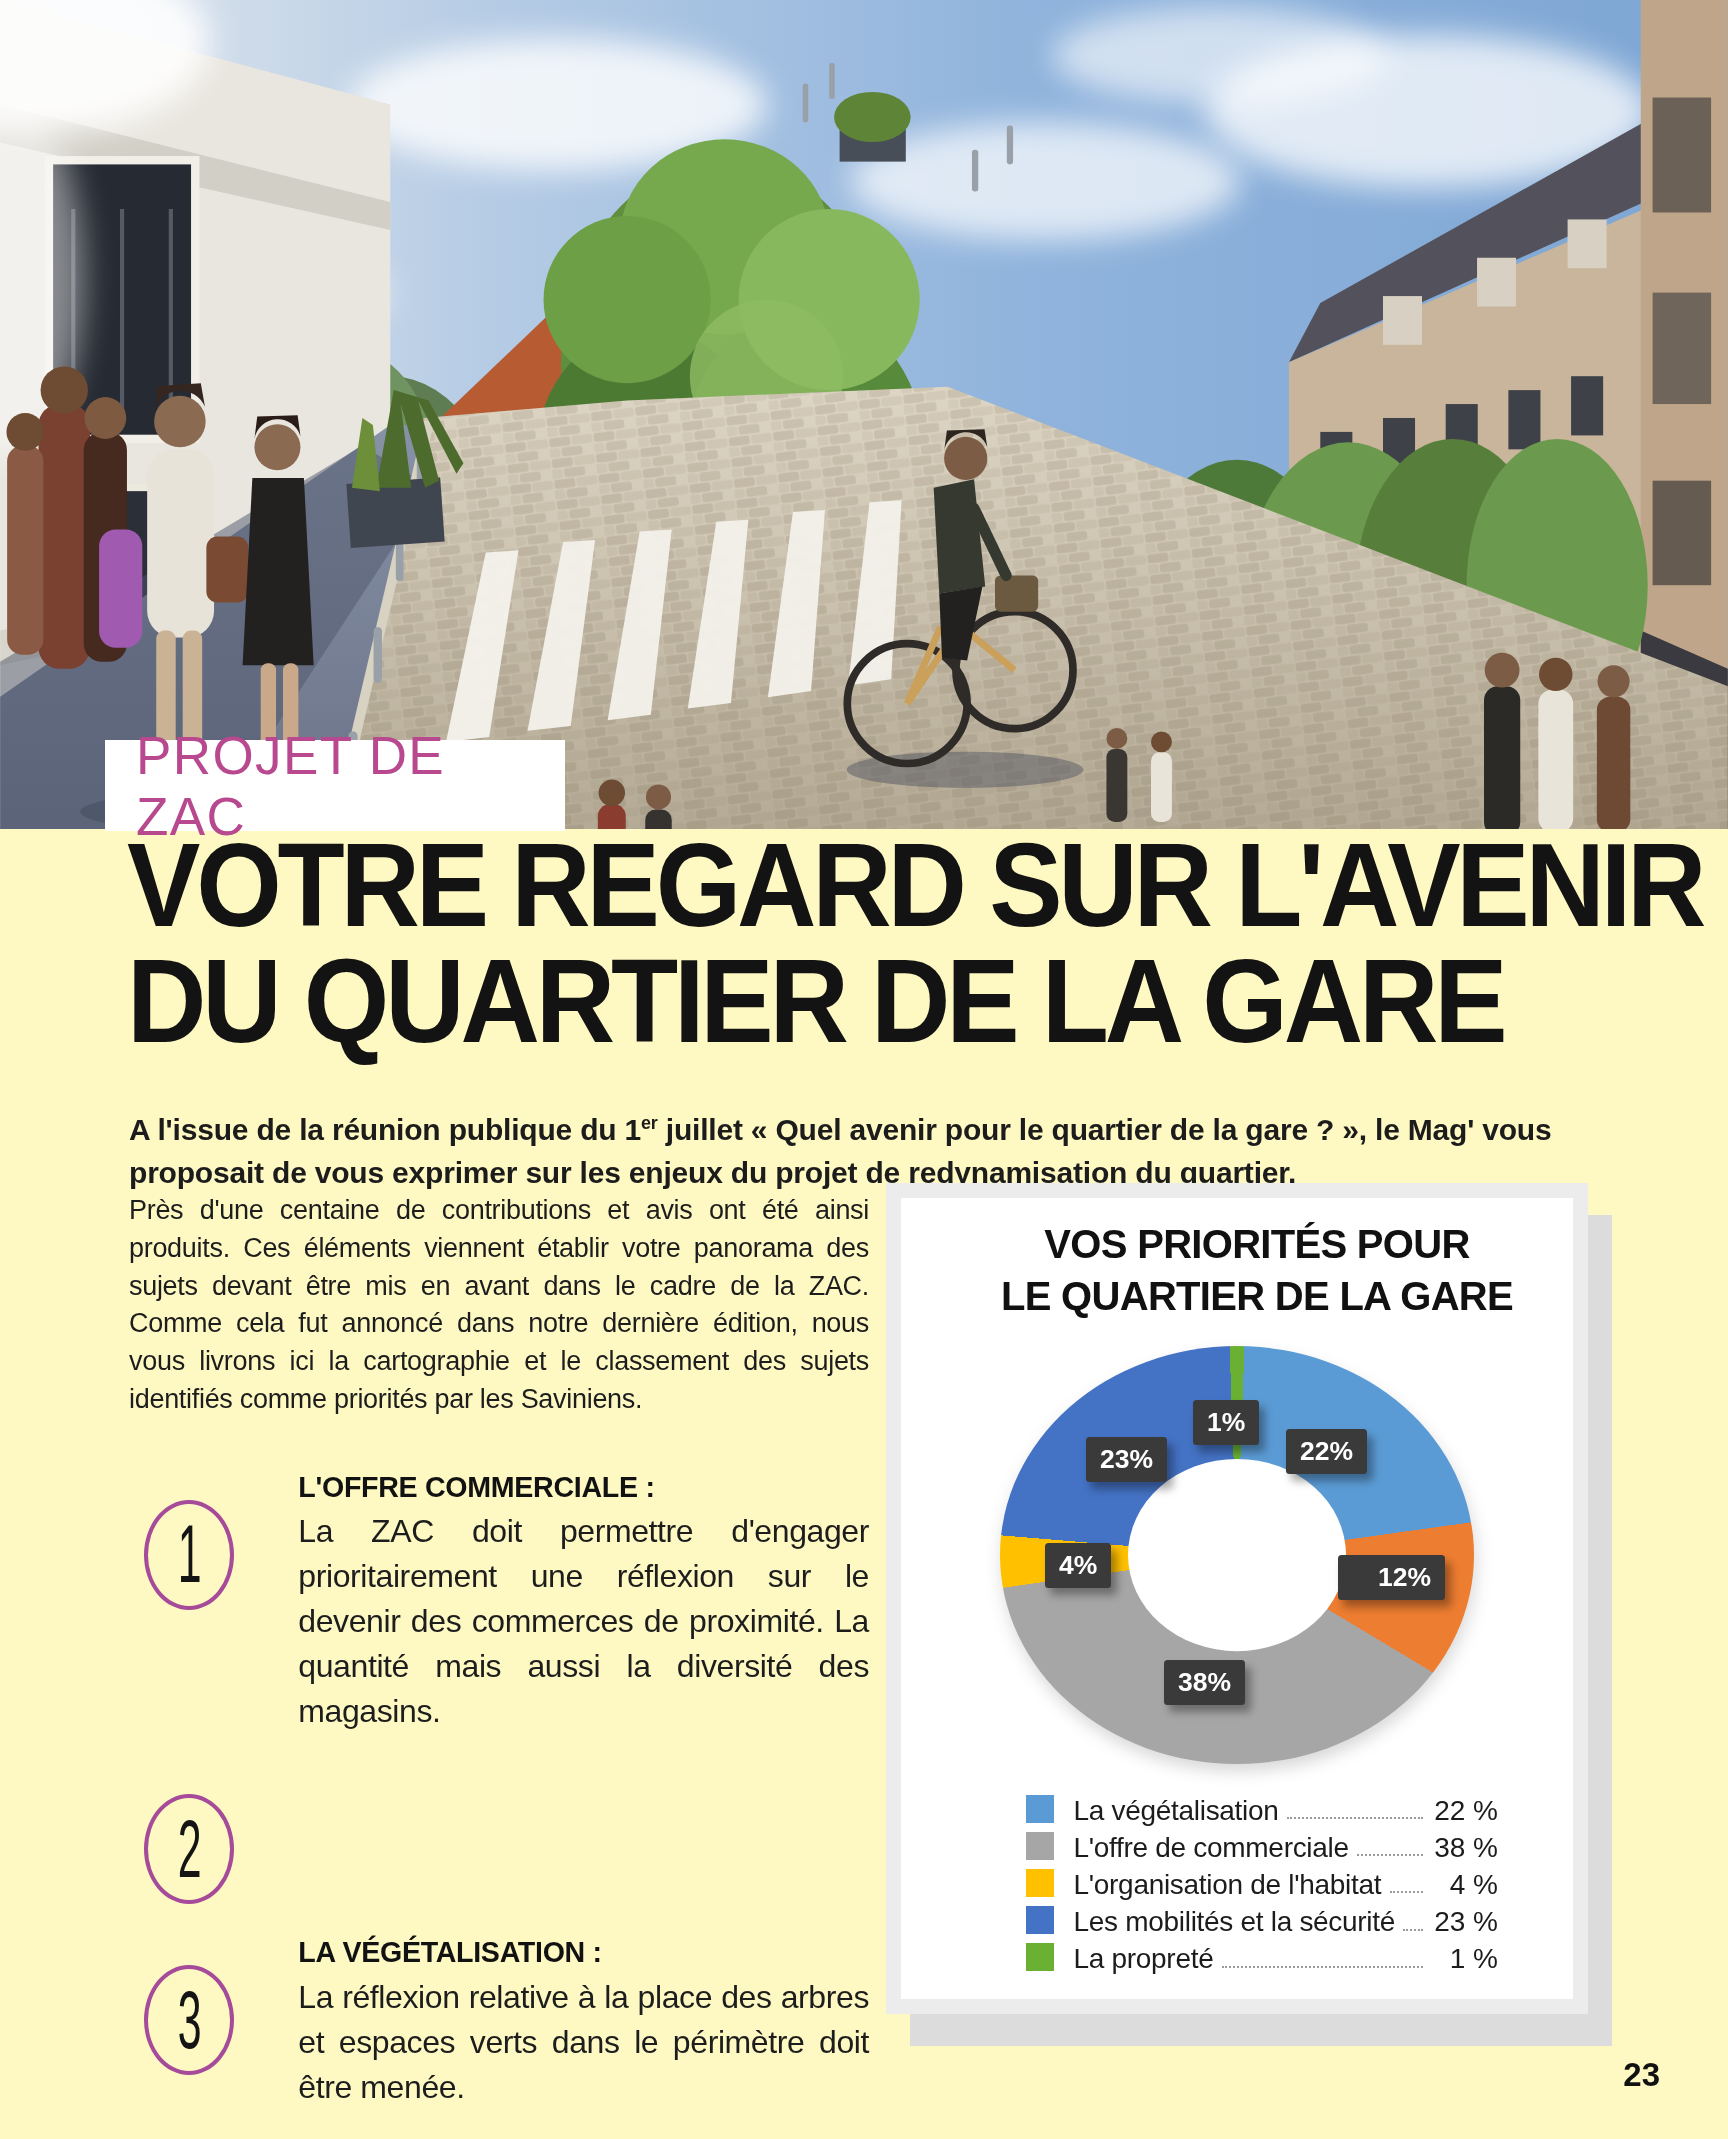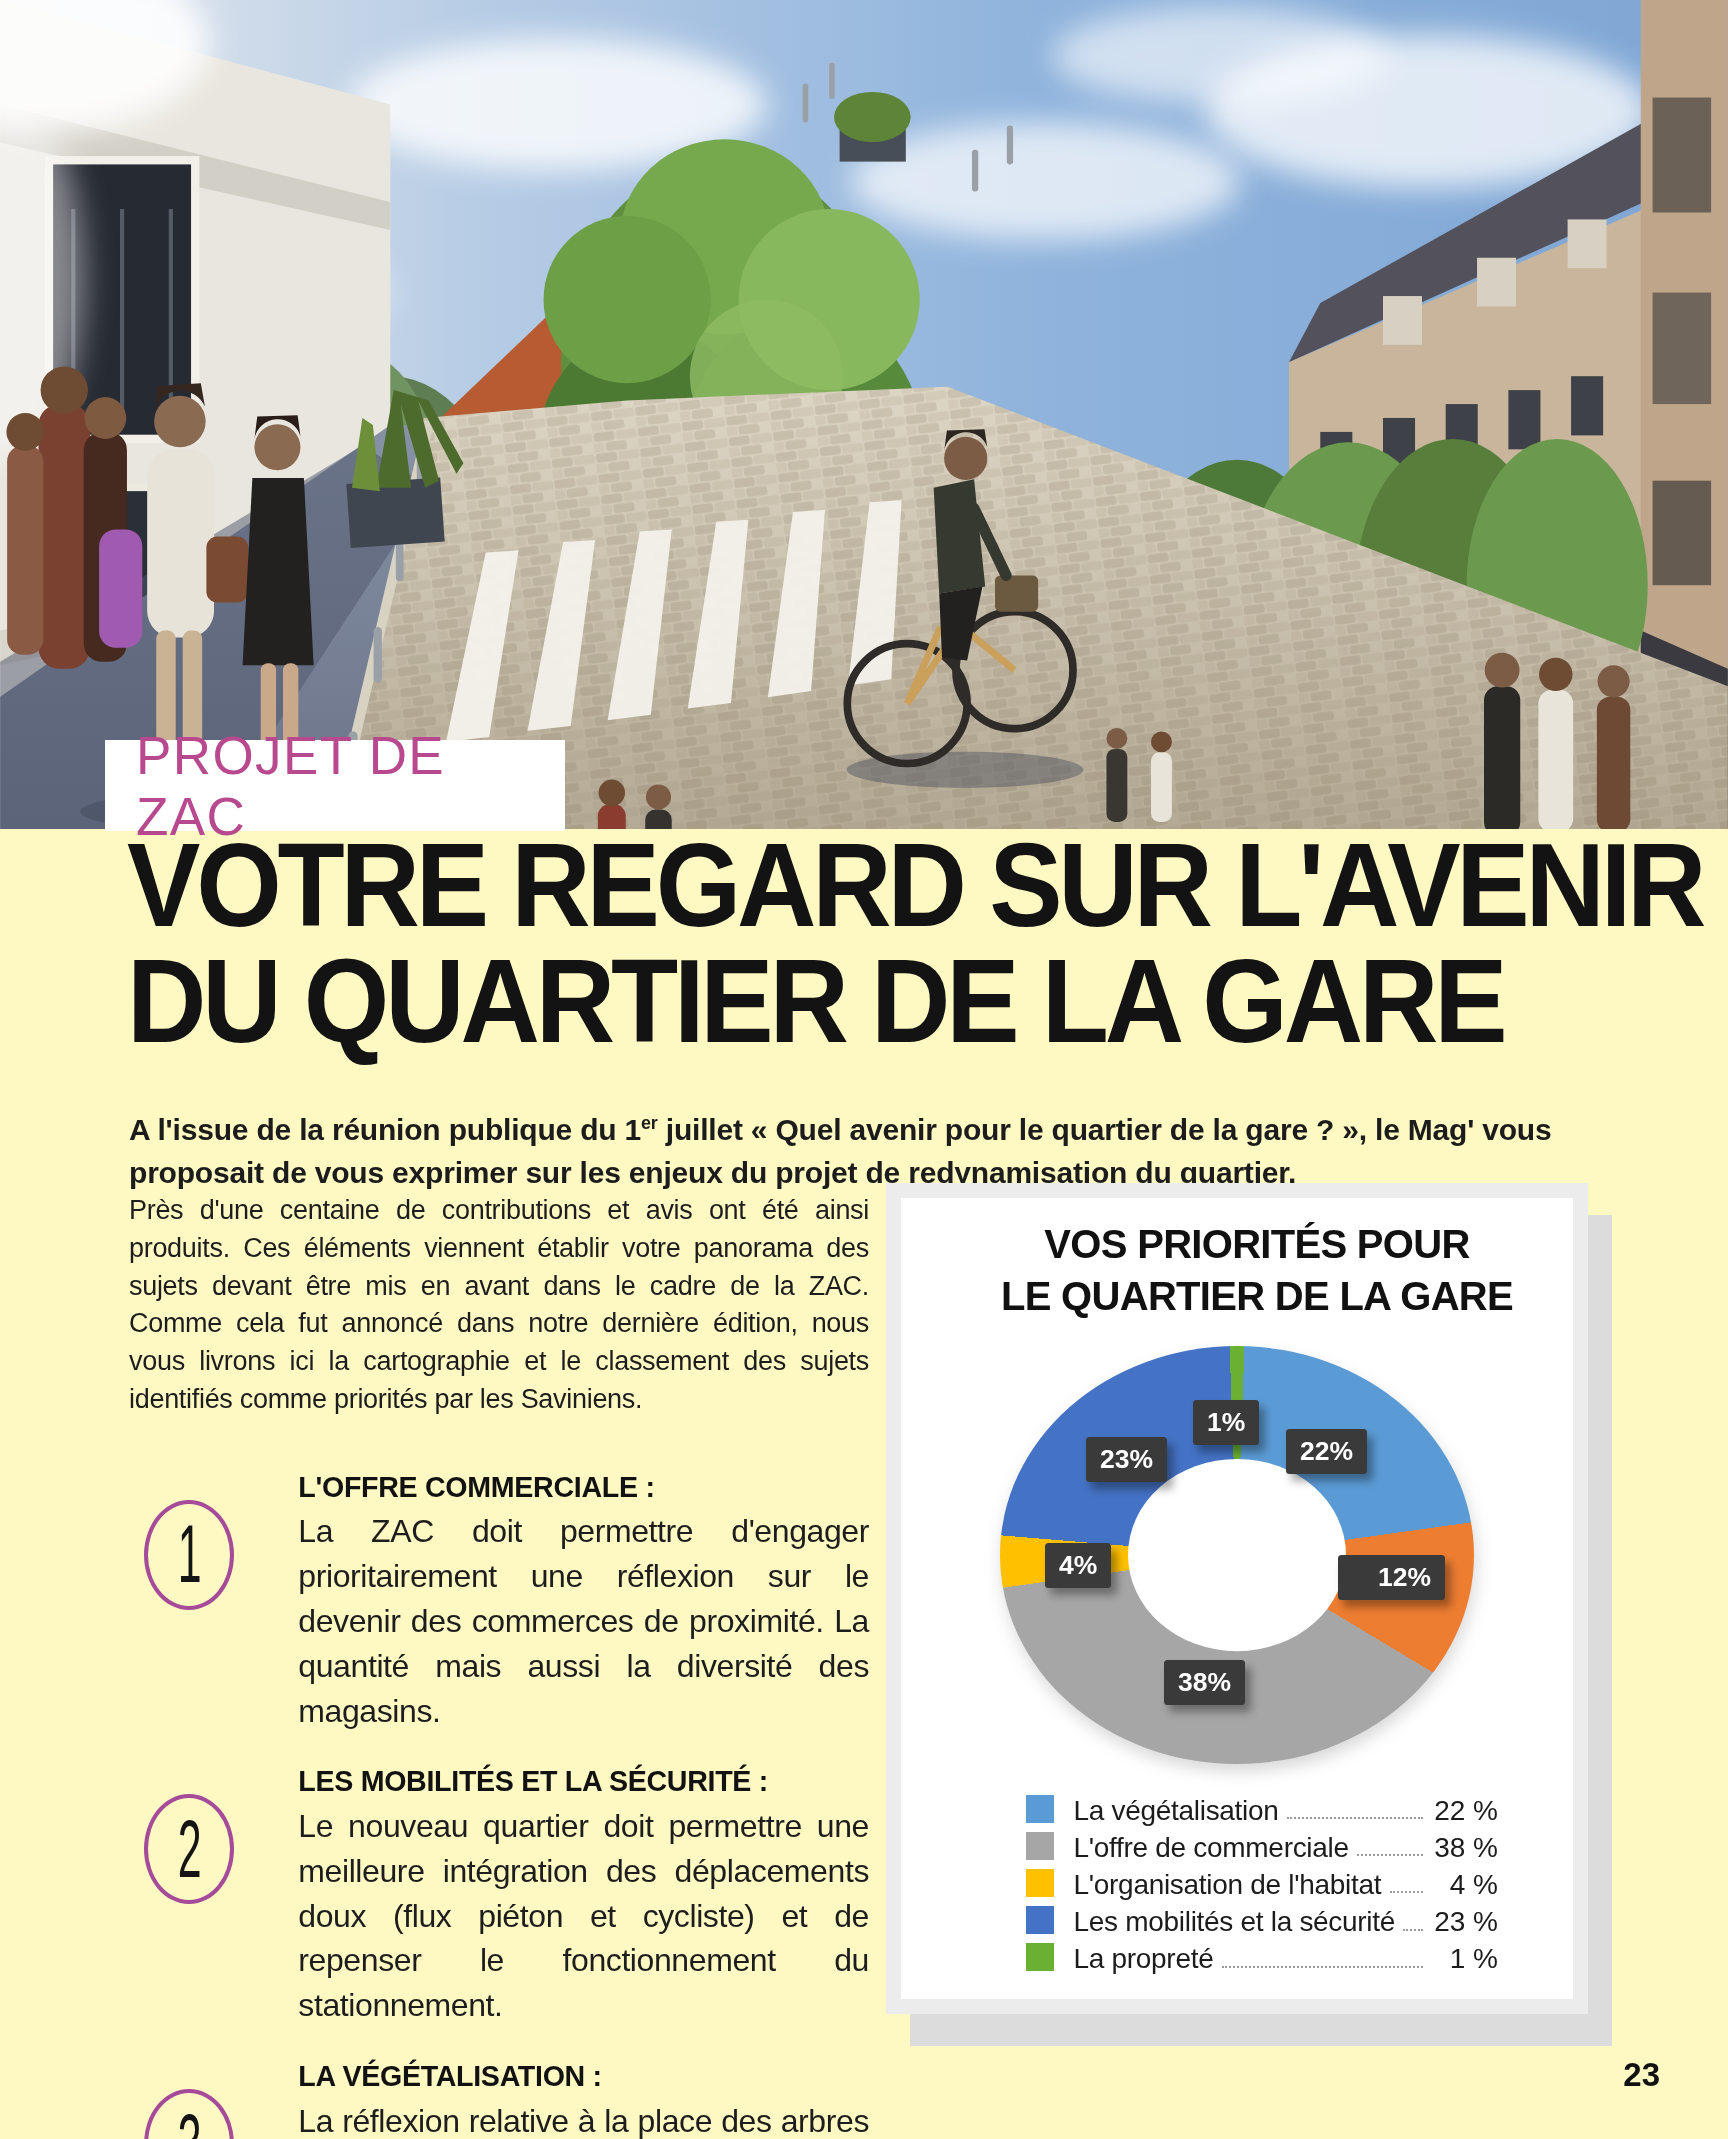--- a/index.html
+++ b/index.html
@@ -304,24 +304,20 @@
       <div class="itext">
         <p class="iheading">L'OFFRE COMMERCIALE :</p>
         <p class="ibody">La ZAC doit permettre d'engager prioritairement une réflexion sur le devenir des commerces de proximité. La quantité mais aussi la diversité des magasins.</p>
       </div>
     </div>
 
     <div class="item">
       <div class="num">
           <span>2</span>
         </div>
-      <div class="itext">
-        <p class="iheading">LES MOBILITÉS ET LA SÉCURITÉ :</p>
-        <p class="ibody">Le nouveau quartier doit permettre une meilleure intégration des déplacements doux (flux piéton et cycliste) et de repenser le fonctionnement du stationnement.</p>
-      </div>
     </div>
 
     <div class="item">
       <div class="num">
           <span>3</span>
         </div>
       <div class="itext">
         <p class="iheading">LA VÉGÉTALISATION :</p>
         <p class="ibody">La réflexion relative à la place des arbres et espaces verts dans le périmètre doit être menée.</p>
       </div>

